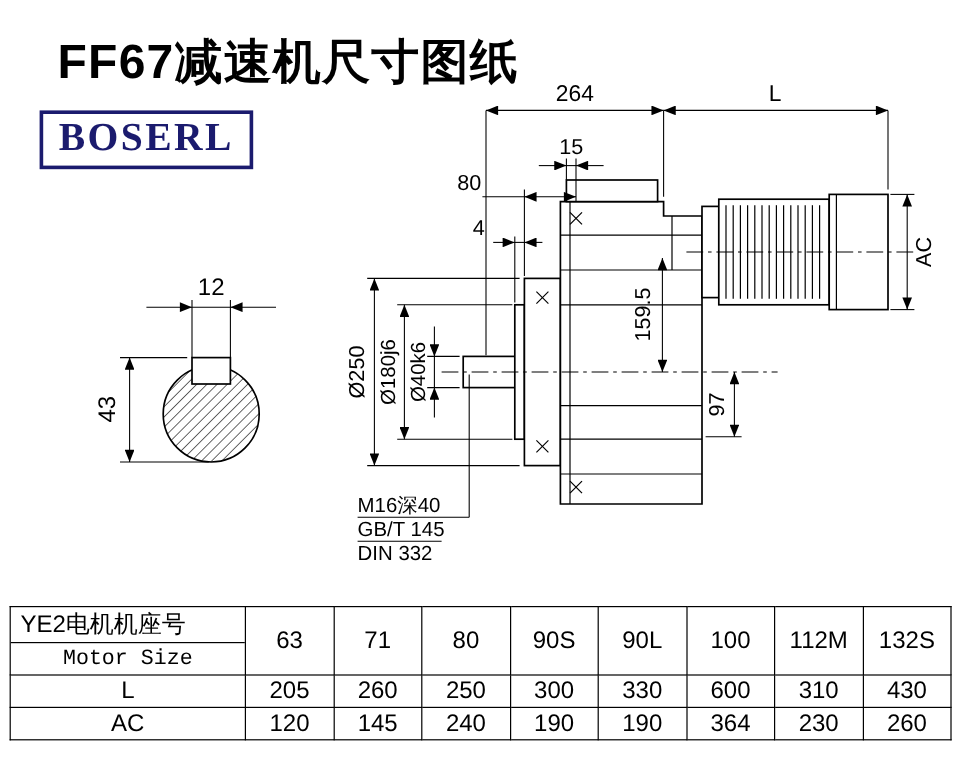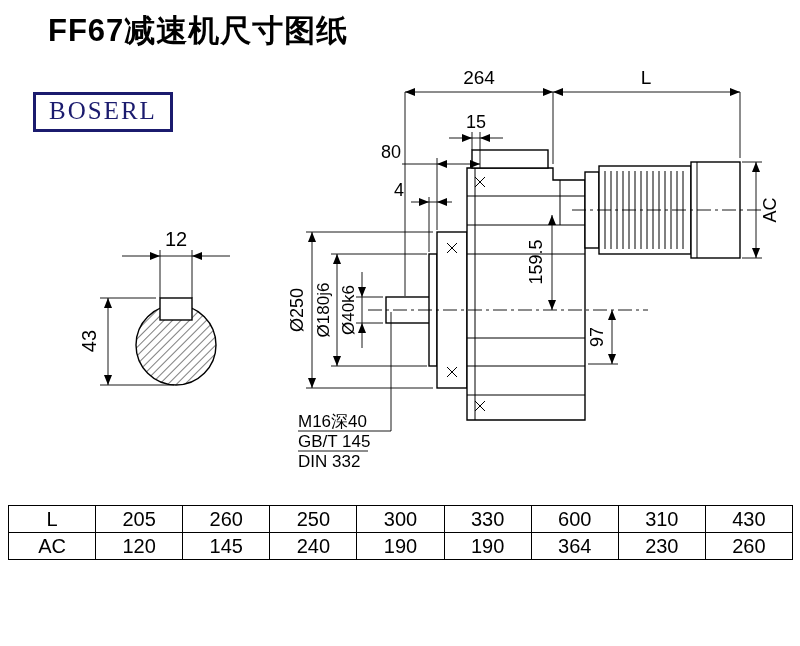--- a/index.html
+++ b/index.html
@@ -4,28 +4,28 @@
 <style>
   * { margin:0; padding:0; box-sizing:border-box; }
   html,body { background:#fff; }
   body {
     width:800px; height:646px;
     font-family:"Liberation Sans","DejaVu Sans",sans-serif;
     color:#000;
   }
   .page { position:relative; width:800px; height:646px; background:#fff; overflow:hidden; }
   .title {
-    position:absolute; left:48px; top:10px;
-    font-size:31px; font-weight:bold; letter-spacing:1px;
+    position:absolute; left:48px; top:24px;
+    font-size:40px; font-weight:bold; letter-spacing:1px;
   }
   .logo {
     position:absolute; left:33px; top:92px;
     border:3px solid #1b1b6e; color:#1b1b6e;
     font-family:"Liberation Serif","DejaVu Serif",serif;
-    font-size:25px; font-weight:normal; letter-spacing:2px;
+    font-size:33px; font-weight:bold; letter-spacing:2px;
     padding:2px 13px 4px 13px; background:#fff;
   }
   svg.drawing { position:absolute; left:0; top:0; }
   table.size-table {
     position:absolute; left:8px; top:505px; width:785px;
     border-collapse:collapse; table-layout:fixed;
     text-align:center; font-size:20px;
   }
   .size-table th, .size-table td {
     border:1.5px solid #000; font-weight:normal; padding:0;
@@ -189,20 +189,34 @@
 
     <g fill="#000" stroke="none" font-size="17">
       <text x="298" y="427">M16深40</text>
       <text x="298" y="447">GB/T 145</text>
       <text x="298" y="467">DIN 332</text>
     </g>
   </svg>
 
   <table class="size-table">
     <tbody>
+    <tr>
+      <th class="label-col">
+        <div class="hdr-cn">YE2电机机座号</div>
+        <div class="hdr-en">Motor Size</div>
+      </th>
+      <th>63</th>
+      <th>71</th>
+      <th>80</th>
+      <th>90S</th>
+      <th>90L</th>
+      <th>100</th>
+      <th>112M</th>
+      <th>132S</th>
+    </tr>
     <tr>
       <td>L</td>
       <td>205</td>
       <td>260</td>
       <td>250</td>
       <td>300</td>
       <td>330</td>
       <td>600</td>
       <td>310</td>
       <td>430</td>

